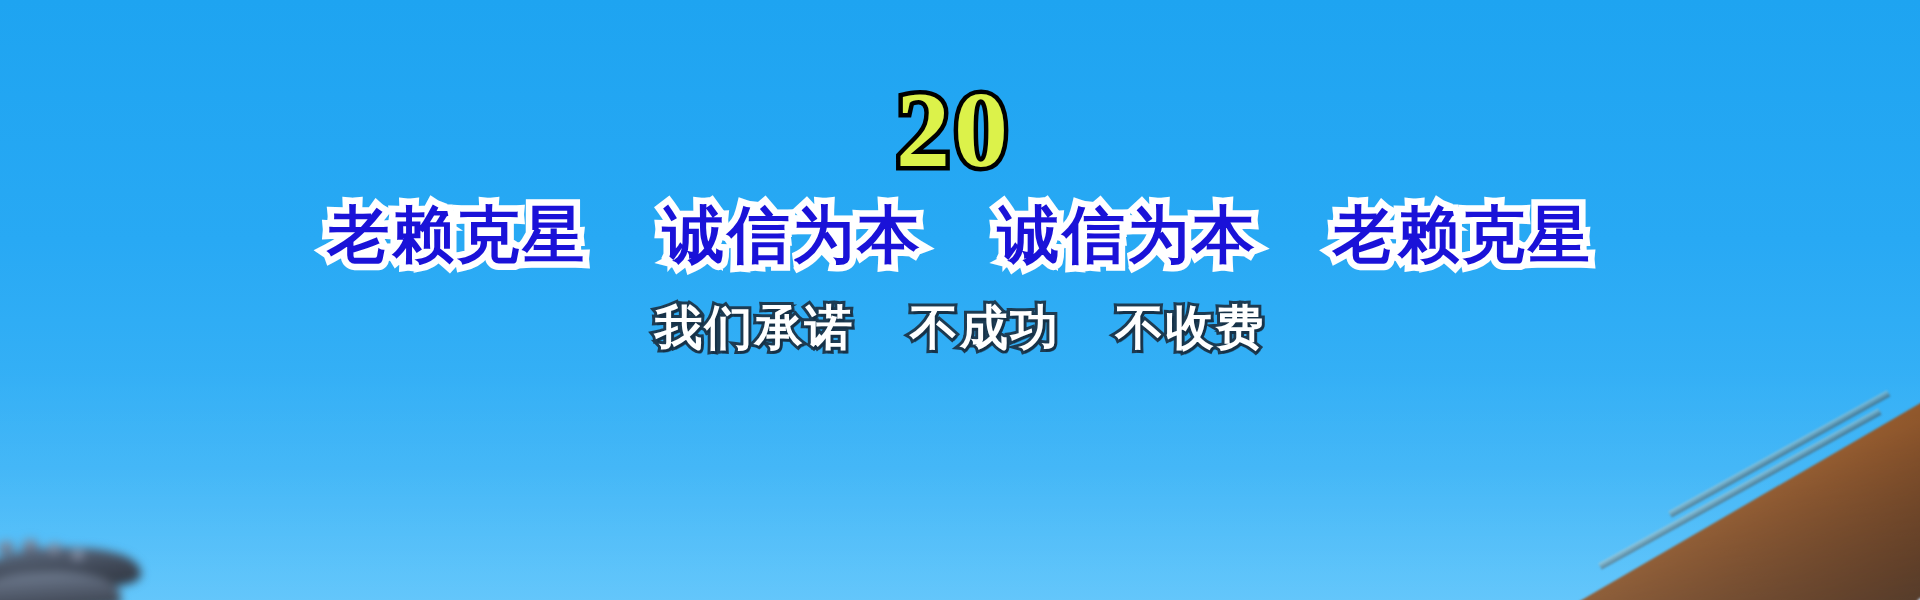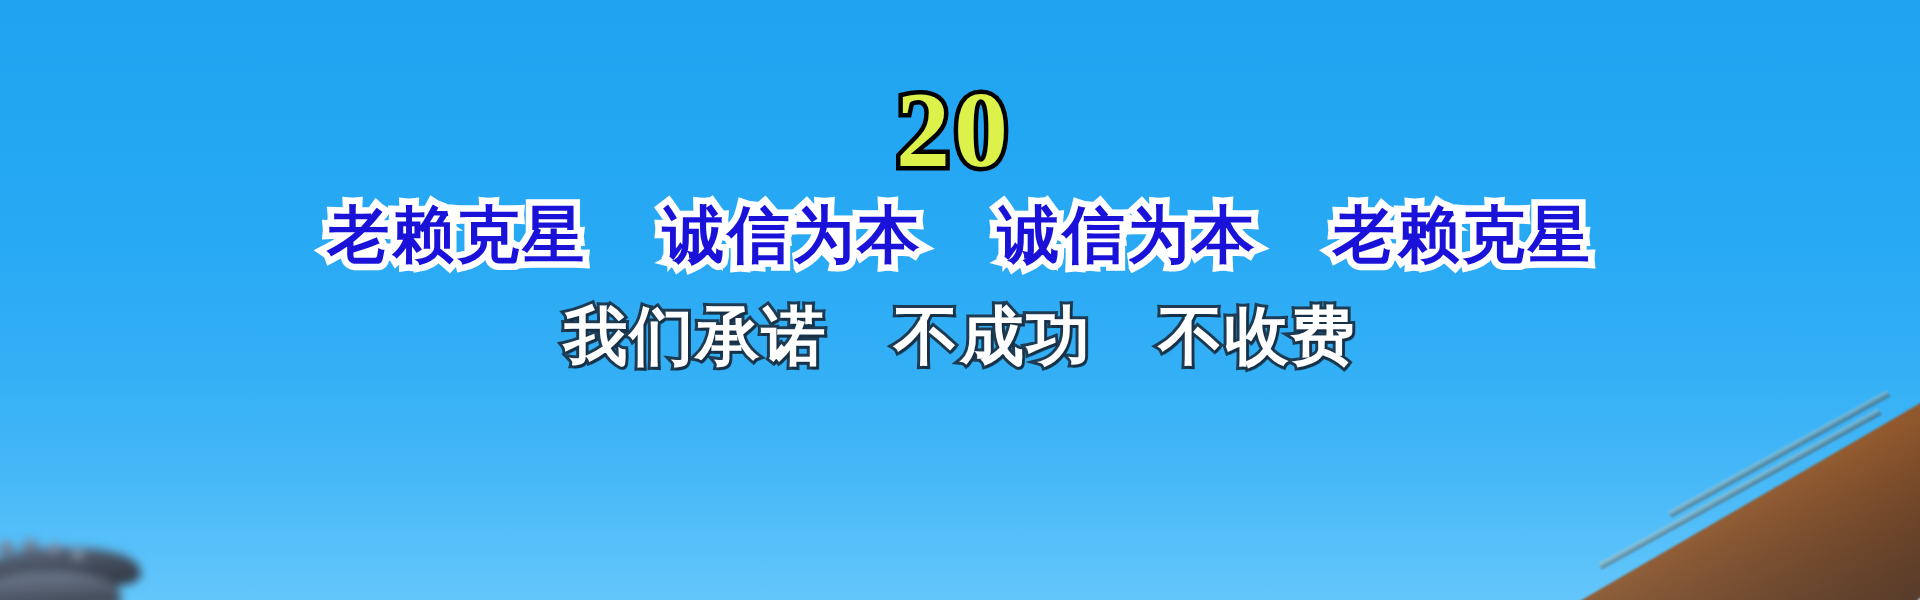--- a/index.html
+++ b/index.html
@@ -171,21 +171,21 @@
     white-space: nowrap;
     letter-spacing: 3px;
   }
   .slogan .gap { display: inline-block; width: 26px; }
 
   
   .promise {
     margin: 34px 0 0 0;
     font-family: "DejaVu Sans", "Liberation Sans", sans-serif;
     font-weight: 700;
-    font-size: 64px;
+    font-size: 48px;
     line-height: 1.1;
     color: #ffffff;
     -webkit-text-stroke: 6px #1d3b52;
     paint-order: stroke fill;
     white-space: nowrap;
     letter-spacing: 2px;
     text-shadow: 2px 3px 0 rgba(16,42,62,.55);
   }
   .promise .gap { display: inline-block; width: 18px; }
 </style>

